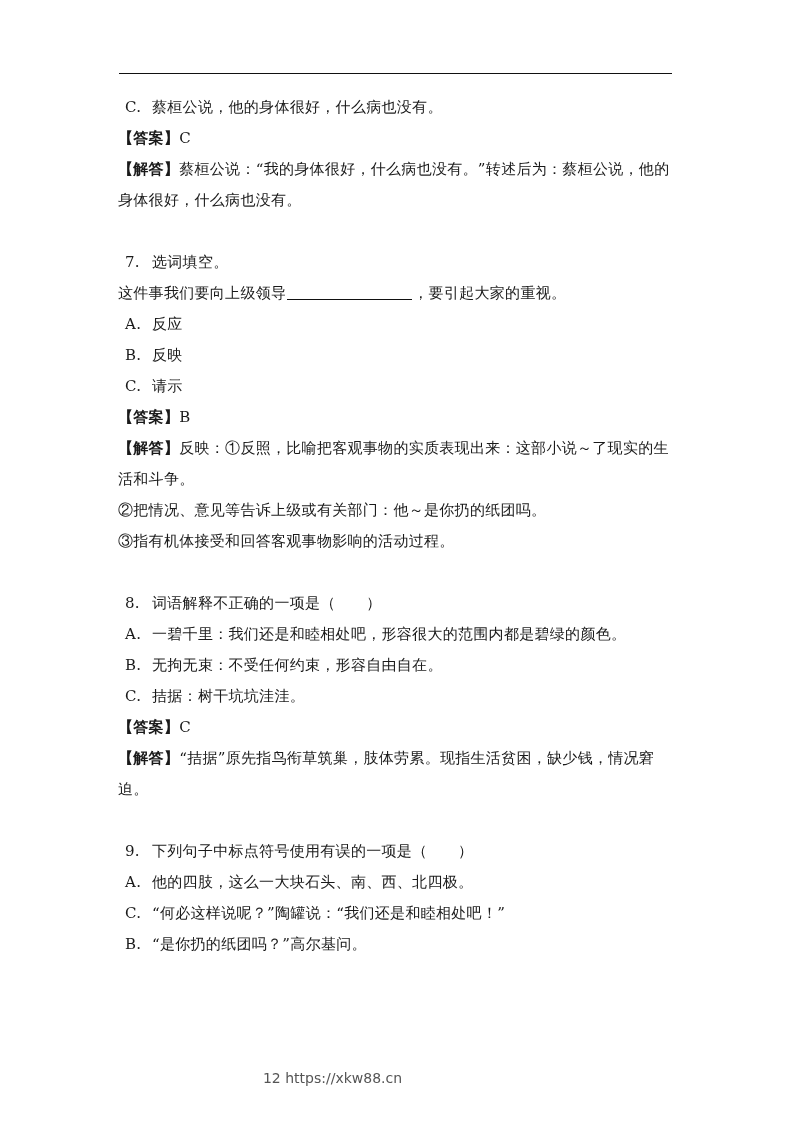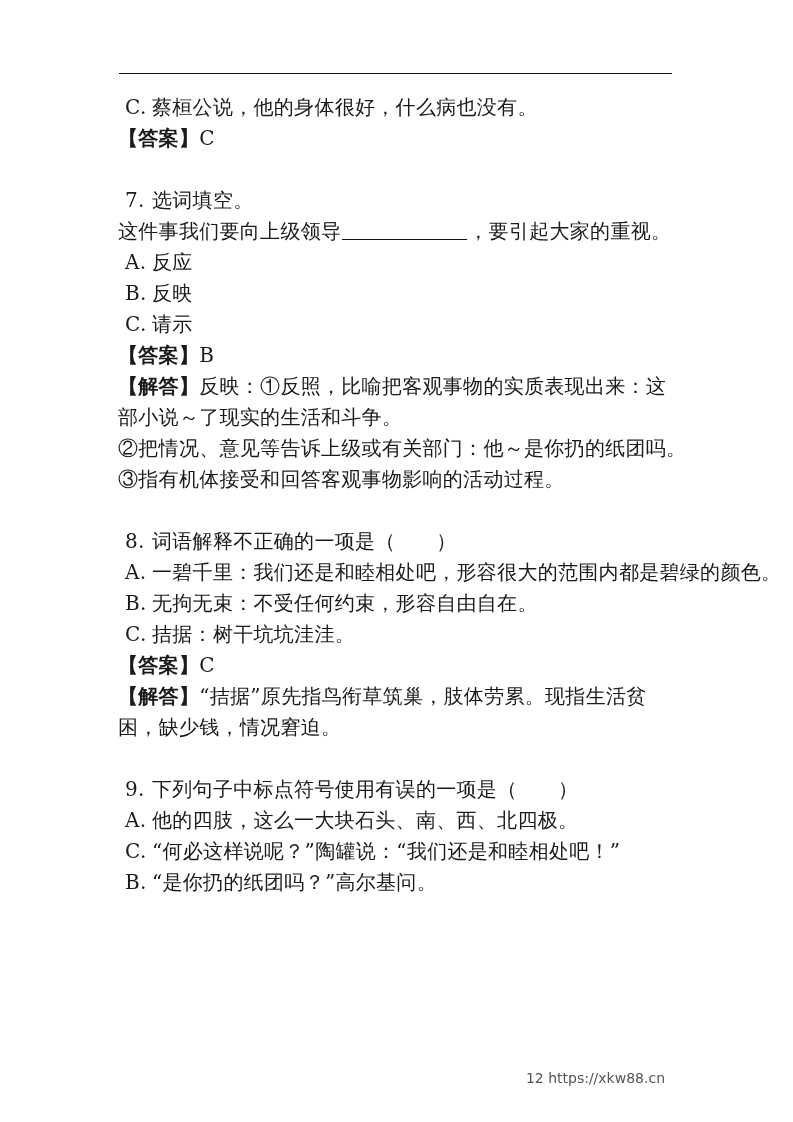--- a/index.html
+++ b/index.html
@@ -23,21 +23,21 @@
     height: 1px;
     background: #111111;
   }
   .content {
     position: absolute;
     left: 118px;
     top: 92px;
     width: 556px;
   }
   .line {
-    font-size: 20px;
+    font-size: 15px;
     line-height: 31px;
     height: 31px;
     white-space: nowrap;
     letter-spacing: 0.3px;
   }
   .line.wrap {
     white-space: normal;
     height: auto;
   }
   .opt {
@@ -64,39 +64,42 @@
   }
   .bracket {
     font-weight: bold;
     margin-top: 16px;
   }
   .footer {
     position: absolute;
     left: 0;
     width: 665px;
     top: 1070px;
-    text-align: right;
+    text-align: center;
     font-family: "DejaVu Sans", "Liberation Sans", sans-serif;
     font-size: 14px;
     color: #555555;
   }
 </style>
 </head>
 <body>
 
 <div class="header-rule"></div>
 
 <div class="content">
 
   <section>
     <div class="line opt">
       <span class="letter">C.</span><span>蔡桓公说，他的身体很好，什么病也没有。</span>
     </div>
     <div class="line">
       <span class="bracket">【答案】</span><span>C</span>
+    </div>
+    <div class="line wrap">
+      <span class="bracket">【解答】</span><span>蔡桓公说：“我的身体很好，什么病也没有。”转述后为：蔡桓公说，他的身体很好，什么病也没有。</span>
     </div>
   </section>
 
   <div class="gap"></div>
 
   <section>
     <div class="line opt">
       <span class="qnum">7.</span><span>选词填空。</span>
     </div>
     <div class="line">

